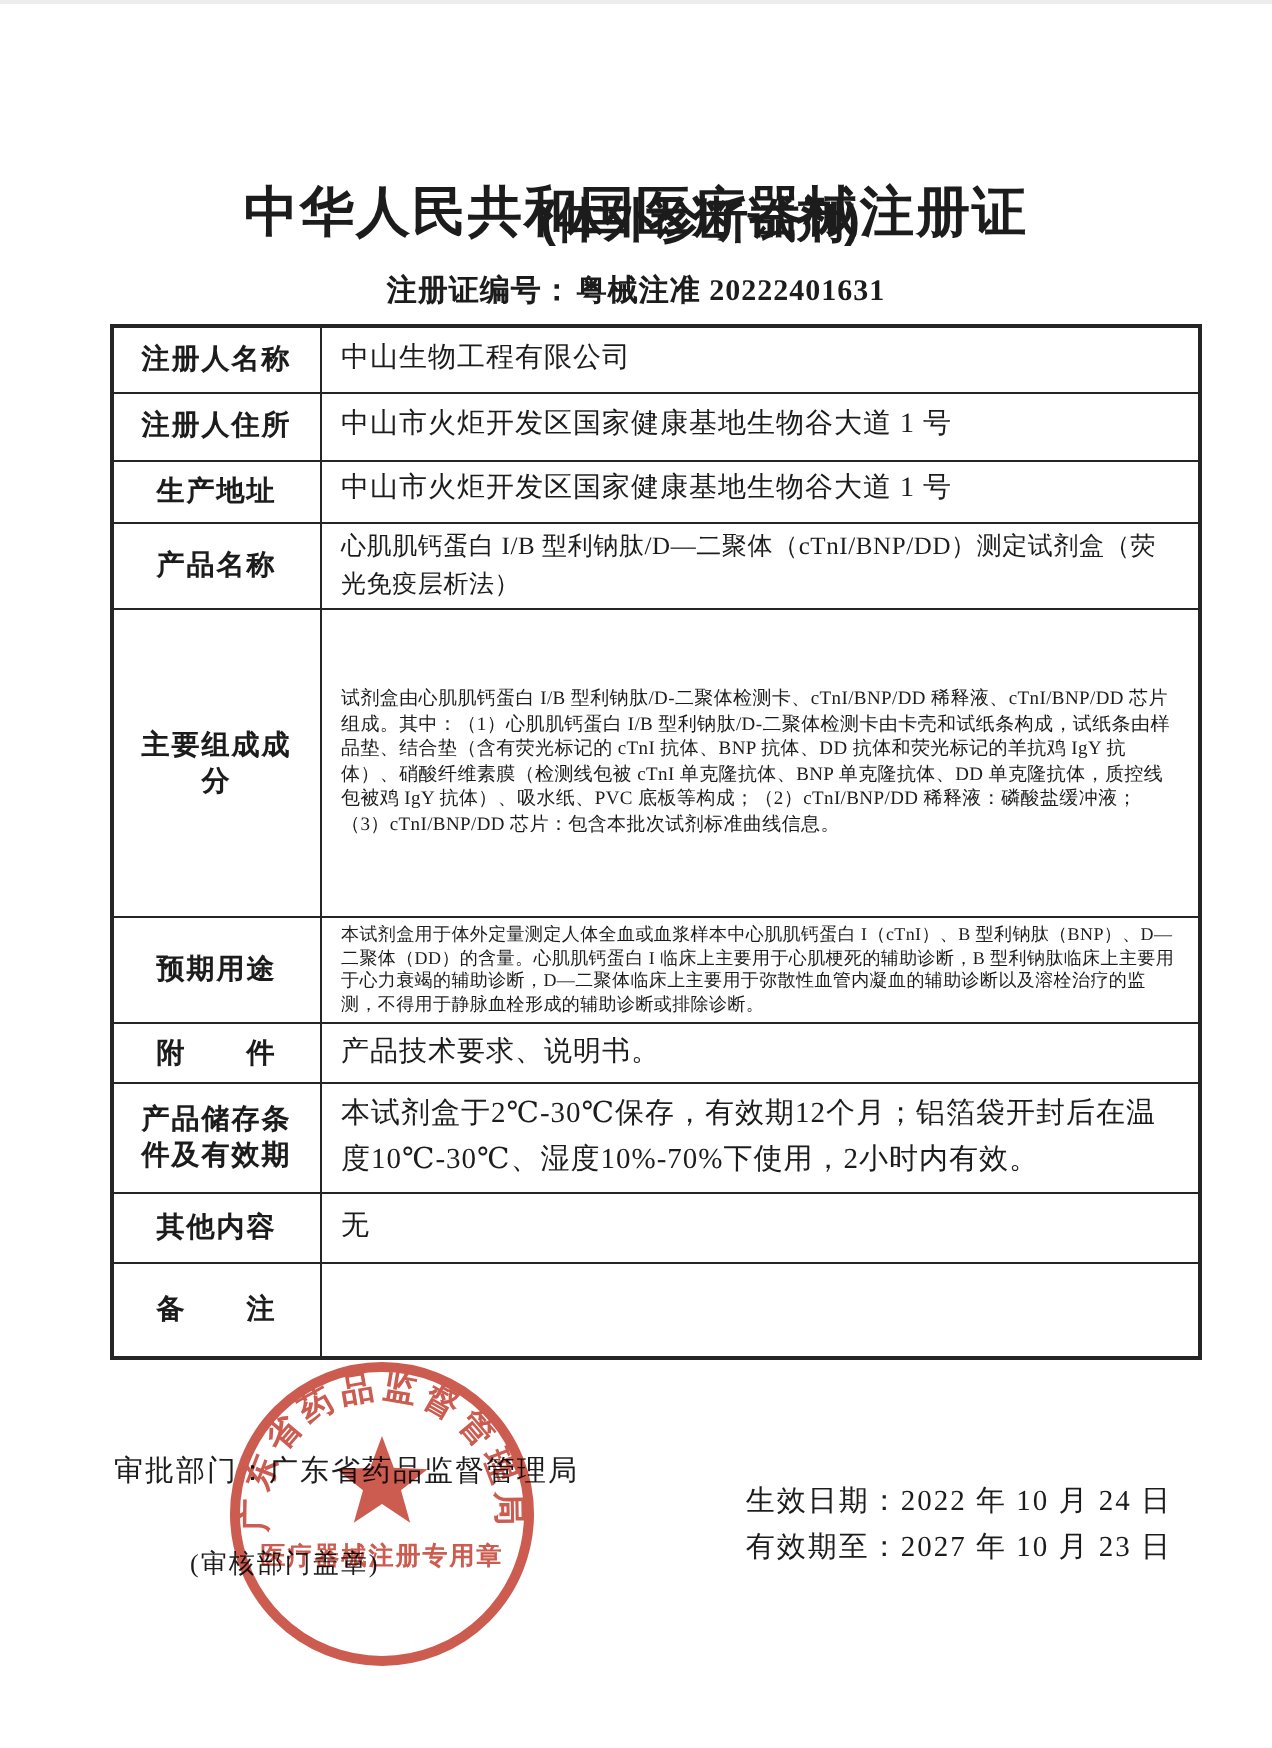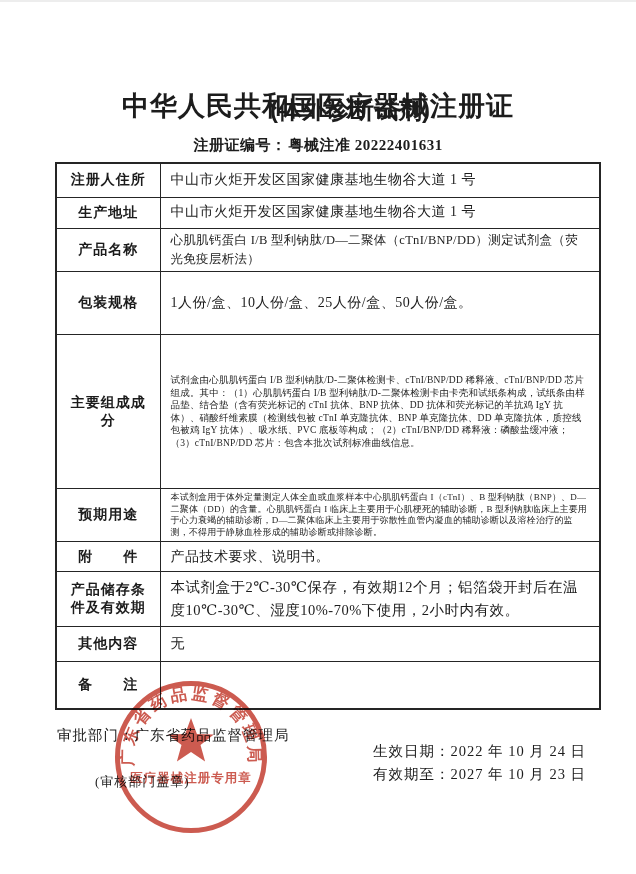--- a/index.html
+++ b/index.html
@@ -86,35 +86,35 @@
 <div class="page">
 
   <div class="title">中华人民共和国医疗器械注册证</div>
   <div class="subtitle">(体外诊断试剂)</div>
   <div class="regline">
     <span>注册证编号：</span><span class="regno">粤械注准 20222401631</span>
   </div>
 
   <table class="cert">
     <tbody>
+        <tr class="r0">
+      <td class="lbl">注册人名称</td>
+      <td class="val">中山生物工程有限公司</td>
+    </tr>
     <tr class="r1">
       <td class="lbl">注册人住所</td>
       <td class="val">中山市火炬开发区国家健康基地生物谷大道 1 号</td>
     </tr>
     <tr class="r2">
       <td class="lbl">生产地址</td>
       <td class="val">中山市火炬开发区国家健康基地生物谷大道 1 号</td>
     </tr>
     <tr class="r3">
       <td class="lbl">产品名称</td>
       <td class="val">心肌肌钙蛋白 I/B 型利钠肽/D—二聚体（cTnI/BNP/DD）测定试剂盒（荧光免疫层析法）</td>
-    </tr>
-    <tr class="r4">
-      <td class="lbl">包装规格</td>
-      <td class="val">1人份/盒、10人份/盒、25人份/盒、50人份/盒。</td>
     </tr>
     <tr class="r5">
       <td class="lbl">主要组成成分</td>
       <td class="val small">试剂盒由心肌肌钙蛋白 I/B 型利钠肽/D-二聚体检测卡、cTnI/BNP/DD 稀释液、cTnI/BNP/DD 芯片组成。其中：（1）心肌肌钙蛋白 I/B 型利钠肽/D-二聚体检测卡由卡壳和试纸条构成，试纸条由样品垫、结合垫（含有荧光标记的 cTnI 抗体、BNP 抗体、DD 抗体和荧光标记的羊抗鸡 IgY 抗体）、硝酸纤维素膜（检测线包被 cTnI 单克隆抗体、BNP 单克隆抗体、DD 单克隆抗体，质控线包被鸡 IgY 抗体）、吸水纸、PVC 底板等构成；（2）cTnI/BNP/DD 稀释液：磷酸盐缓冲液；（3）cTnI/BNP/DD 芯片：包含本批次试剂标准曲线信息。</td>
     </tr>
     <tr class="r6">
       <td class="lbl">预期用途</td>
       <td class="val small">本试剂盒用于体外定量测定人体全血或血浆样本中心肌肌钙蛋白 I（cTnI）、B 型利钠肽（BNP）、D—二聚体（DD）的含量。心肌肌钙蛋白 I 临床上主要用于心肌梗死的辅助诊断，B 型利钠肽临床上主要用于心力衰竭的辅助诊断，D—二聚体临床上主要用于弥散性血管内凝血的辅助诊断以及溶栓治疗的监测，不得用于静脉血栓形成的辅助诊断或排除诊断。</td>
     </tr>
     <tr class="r7">

